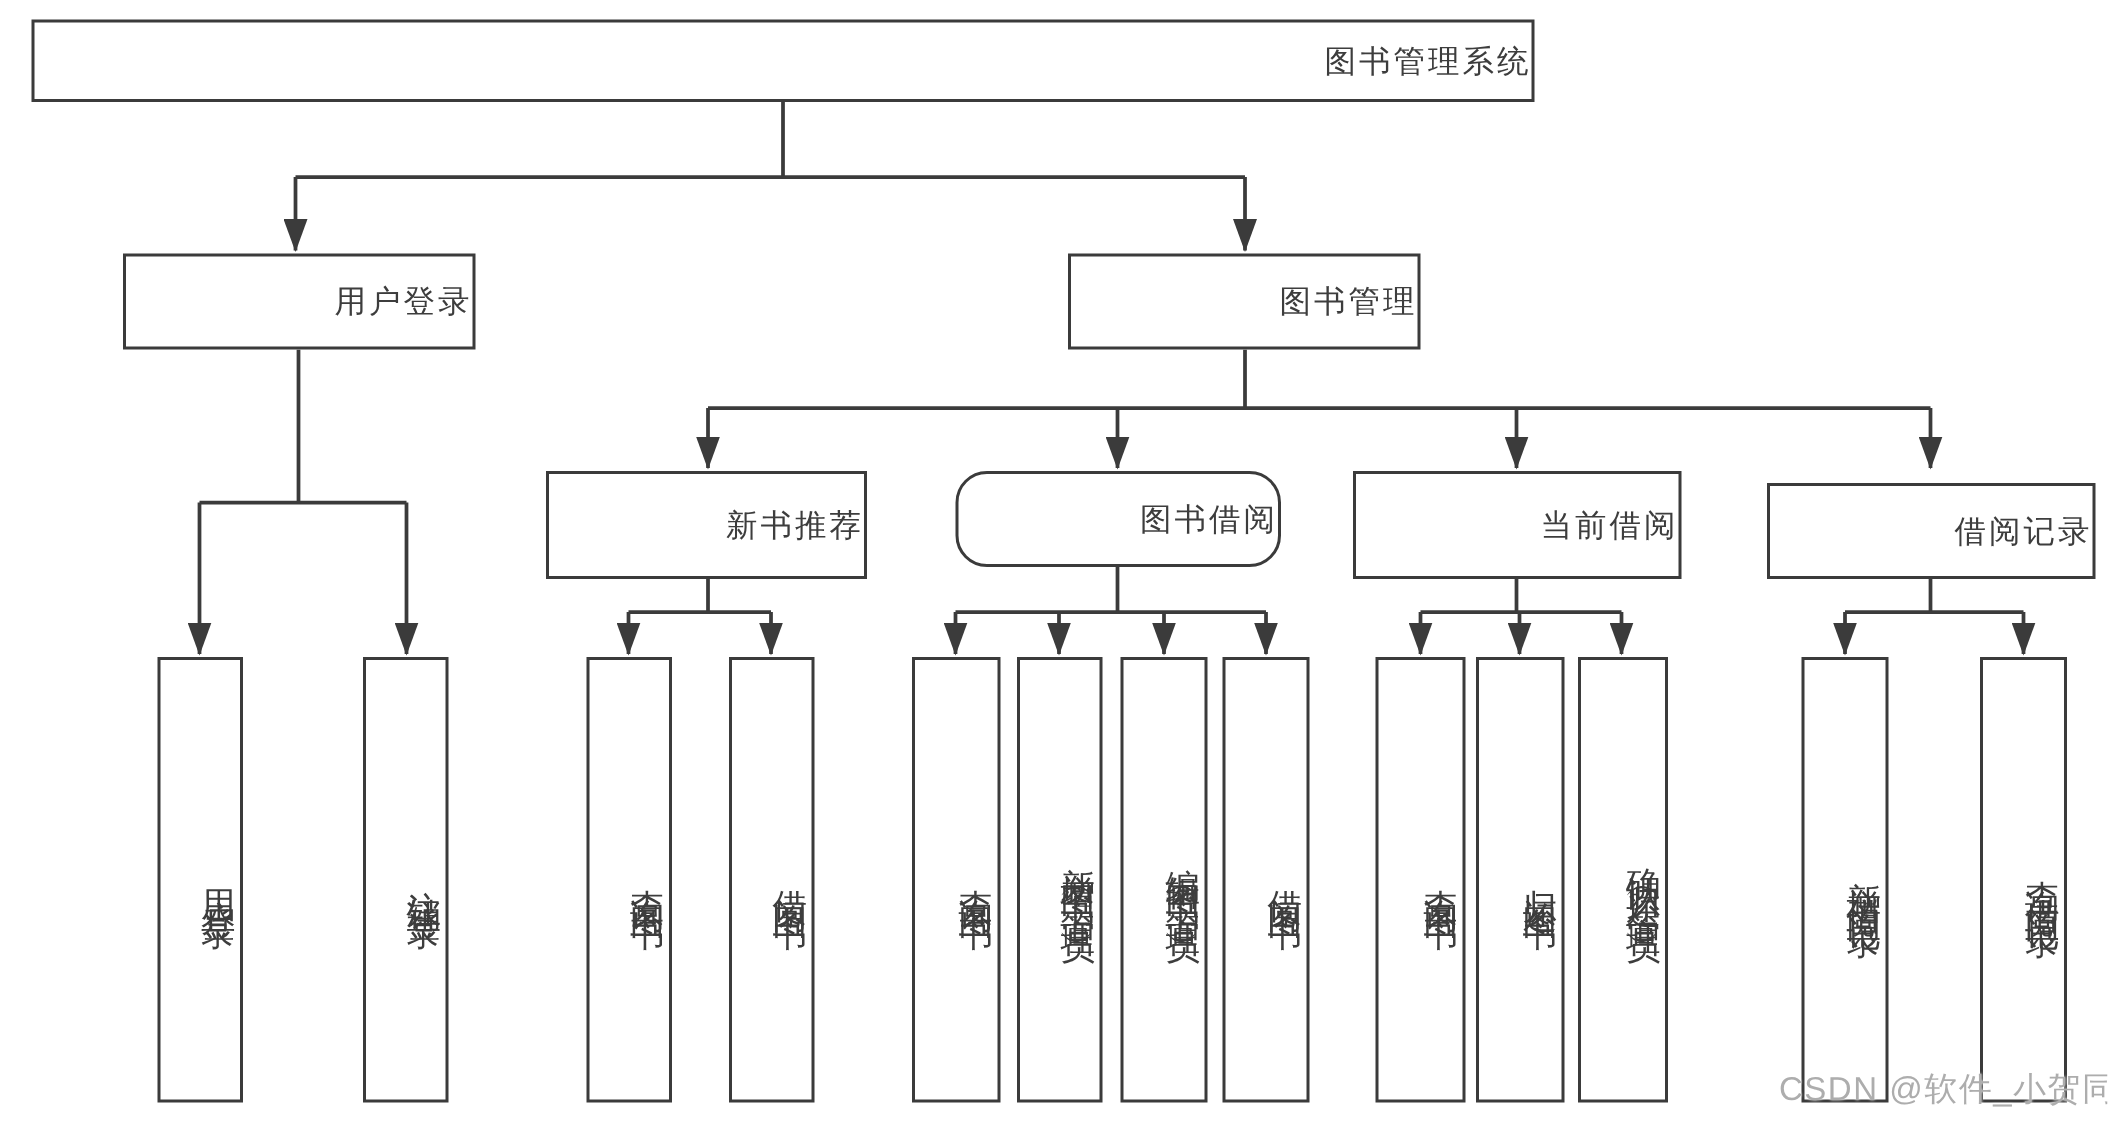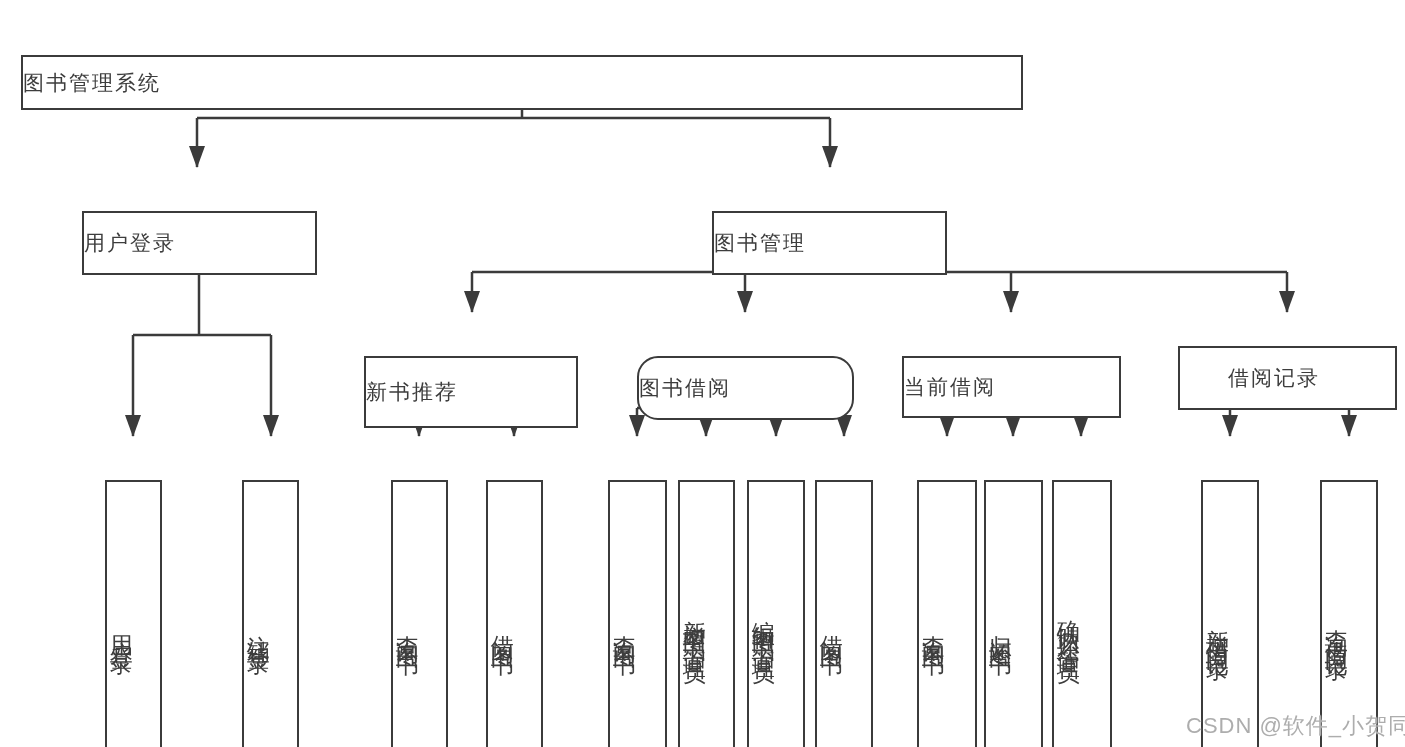--- a/index.html
+++ b/index.html
@@ -11,23 +11,22 @@
   html,body{margin:0;padding:0;background:var(--background);}
   .stage{
     position:relative;width:1405px;height:747px;background:var(--background);
     font-family:"Liberation Sans","DejaVu Sans",sans-serif;overflow:hidden;
   }
   .connector-layer{position:absolute;left:0;top:0;width:1405px;height:747px;}
   .connector-layer path.c{stroke:var(--line);stroke-width:2.5;fill:none;}
   .arrowhead-shape{fill:var(--line);}
   .node{
     position:absolute;box-sizing:border-box;border:2.5px solid var(--line);
-    background:var(--background);display:flex;align-items:center;justify-content:flex-start;
+    background:var(--background);display:flex;align-items:center;justify-content:flex-end;
     color:var(--text);
-    margin-top:42px;
   }
   .node.h{font-size:21px;letter-spacing:2px;white-space:nowrap;}
   .node.leaf{padding:4px 0;}
   .vtext{
     writing-mode:vertical-rl;text-orientation:mixed;
     font-size:23px;letter-spacing:6px;line-height:1.25;color:var(--text);
   }
   .watermark{
     position:absolute;left:1186px;top:711px;font-size:22px;letter-spacing:1px;
     color:var(--watermark);white-space:nowrap;text-shadow:0 0 2px #ffffff;
@@ -96,24 +95,24 @@
   <div class="node h" style="left:712px;top:169px;width:235px;height:64px;font-family:Liberation Mono, monospace;">
     <span>图书管理</span>
   </div>
 
   <div class="node h" style="left:364px;top:314px;width:214px;height:72px;">
     <span>新书推荐</span>
   </div>
   <div class="node h" style="left:637px;top:314px;width:217px;height:64px;border-radius:21px;">
     <span>图书借阅</span>
   </div>
-  <div class="node h" style="left:902px;top:314px;width:219px;height:62px;">
+  <div class="node h" style="left:902px;top:314px;width:219px;height:72px;">
     <span>当前借阅</span>
   </div>
-  <div class="node h" style="left:1178px;top:304px;width:219px;height:64px;padding-left:48px;">
+  <div class="node h" style="left:1178px;top:322px;width:219px;height:64px;padding-left:48px;">
     <span>借阅记录</span>
   </div>
 
   <div class="node leaf" style="left:105px;top:438px;width:57px;height:297px;">
     <span class="vtext">用户登录</span>
   </div>
   <div class="node leaf" style="left:242px;top:438px;width:57px;height:297px;">
     <span class="vtext">注销登录</span>
   </div>
 

